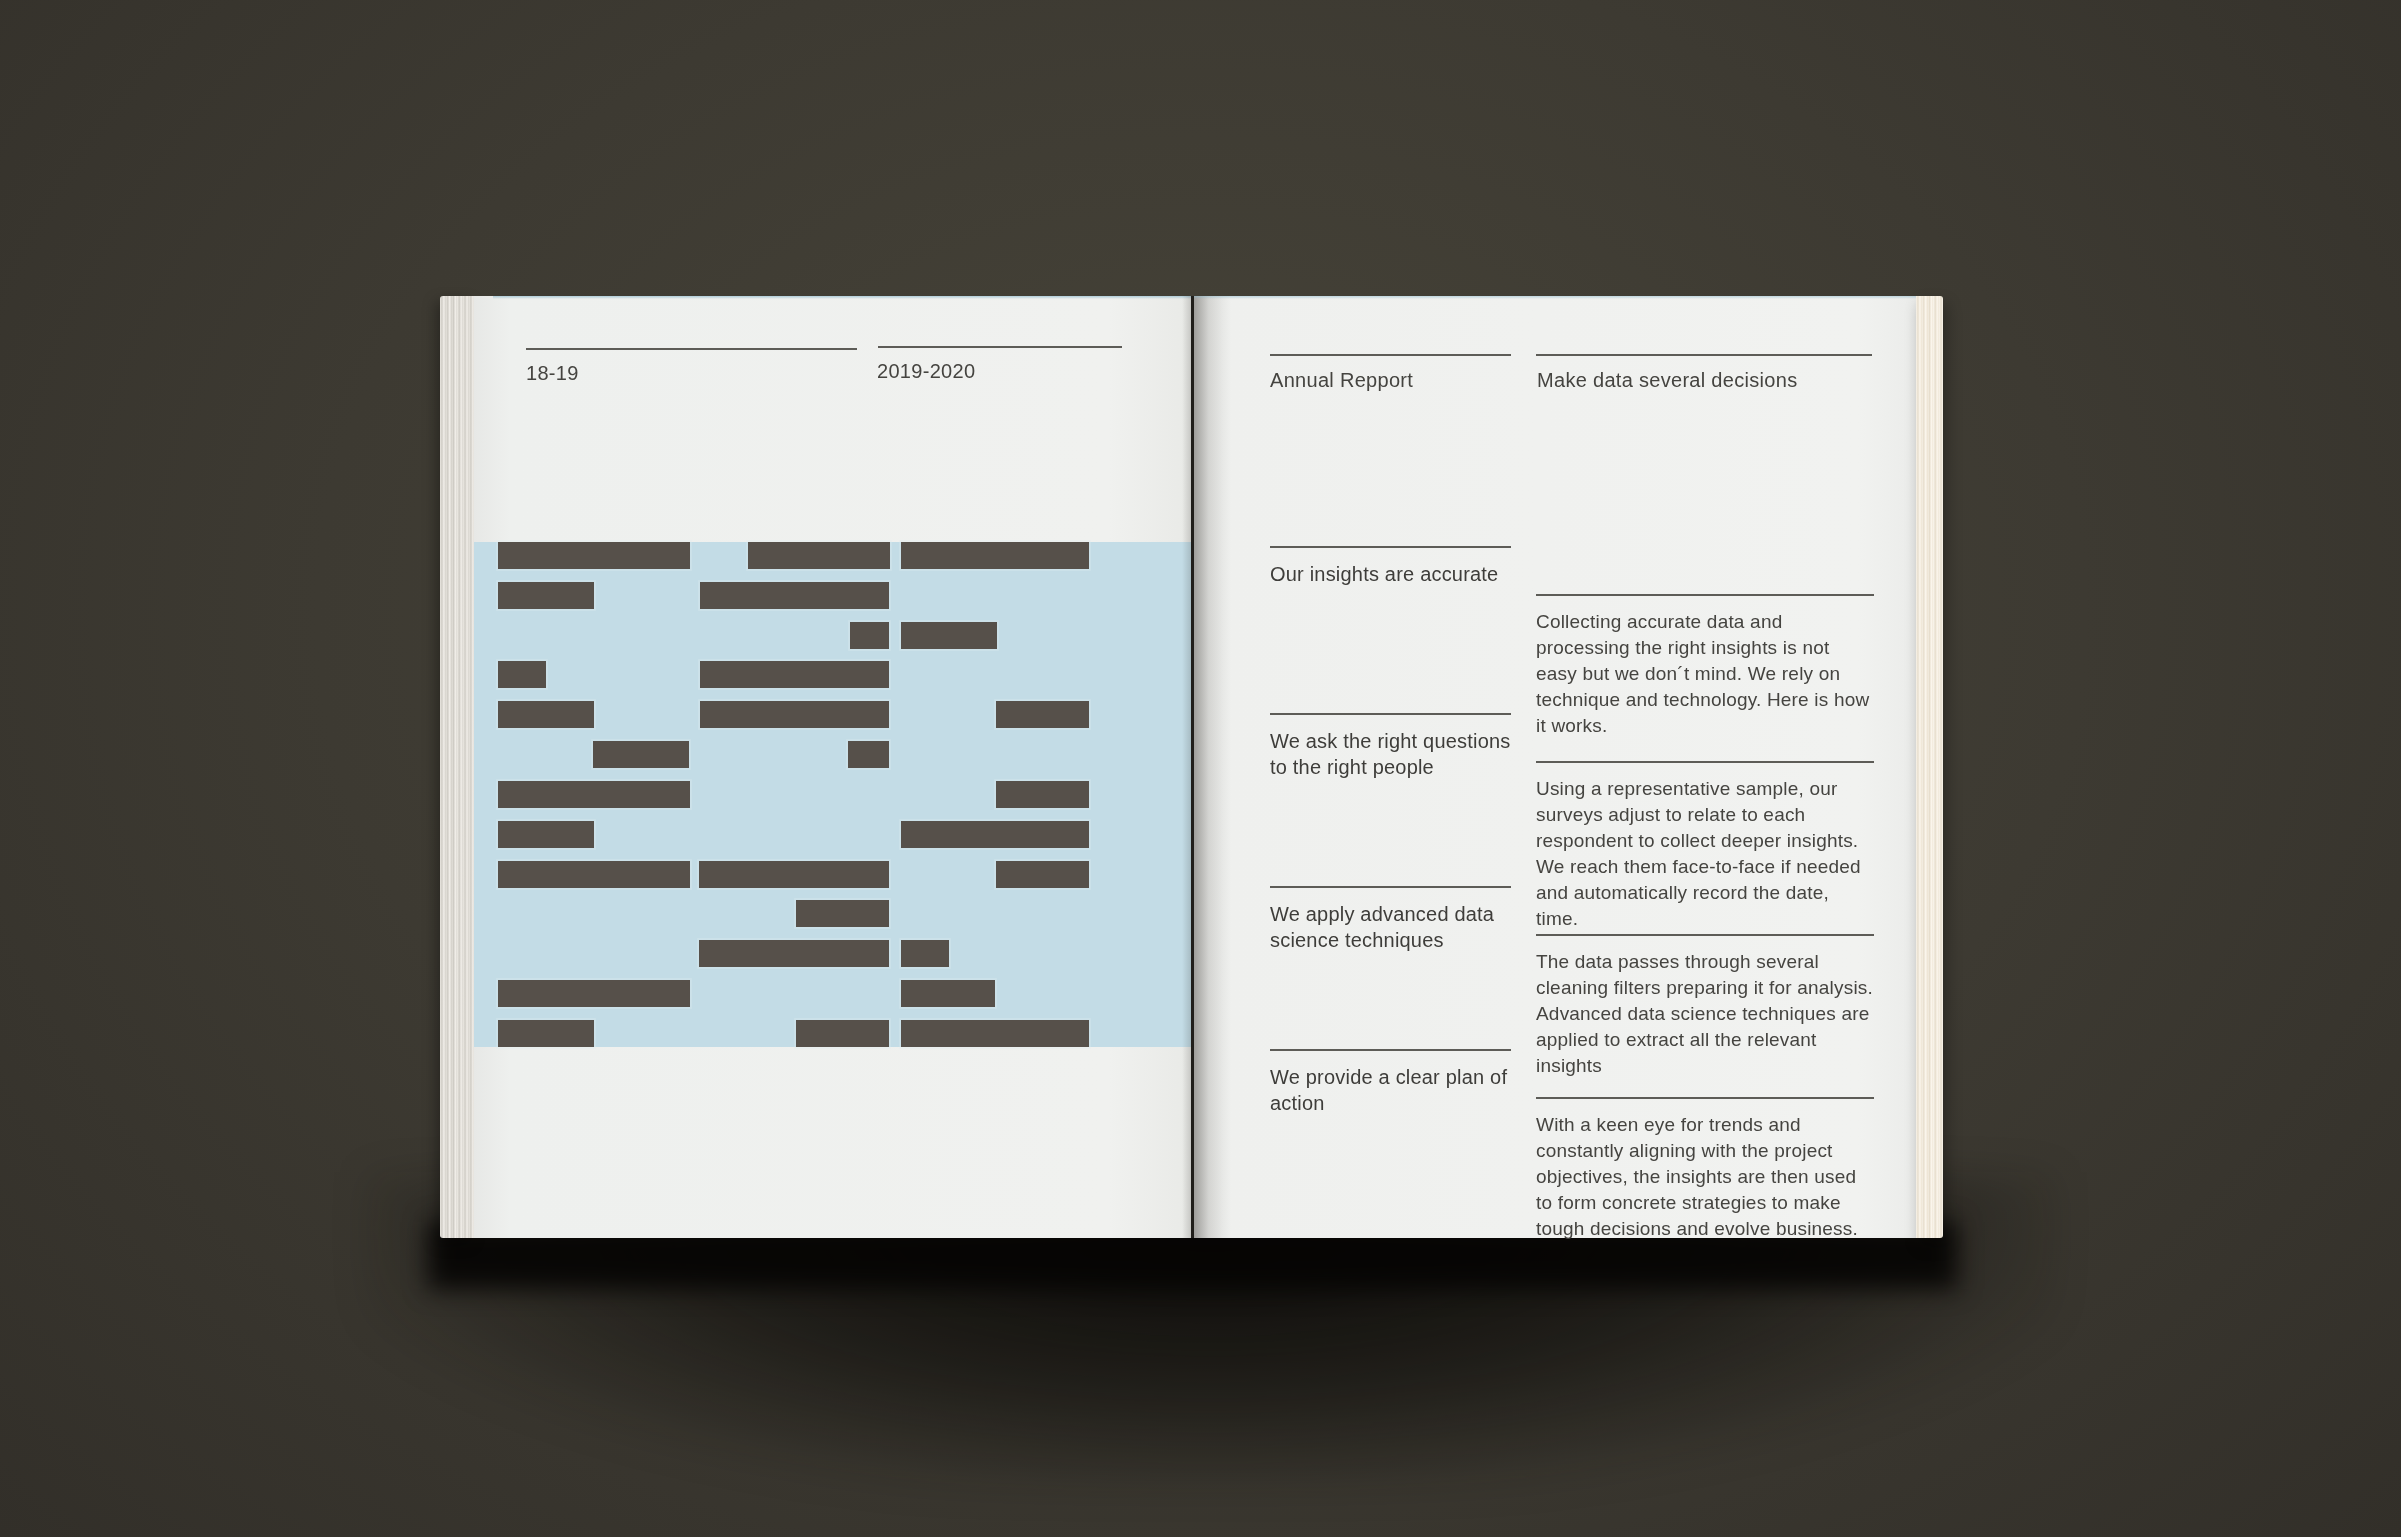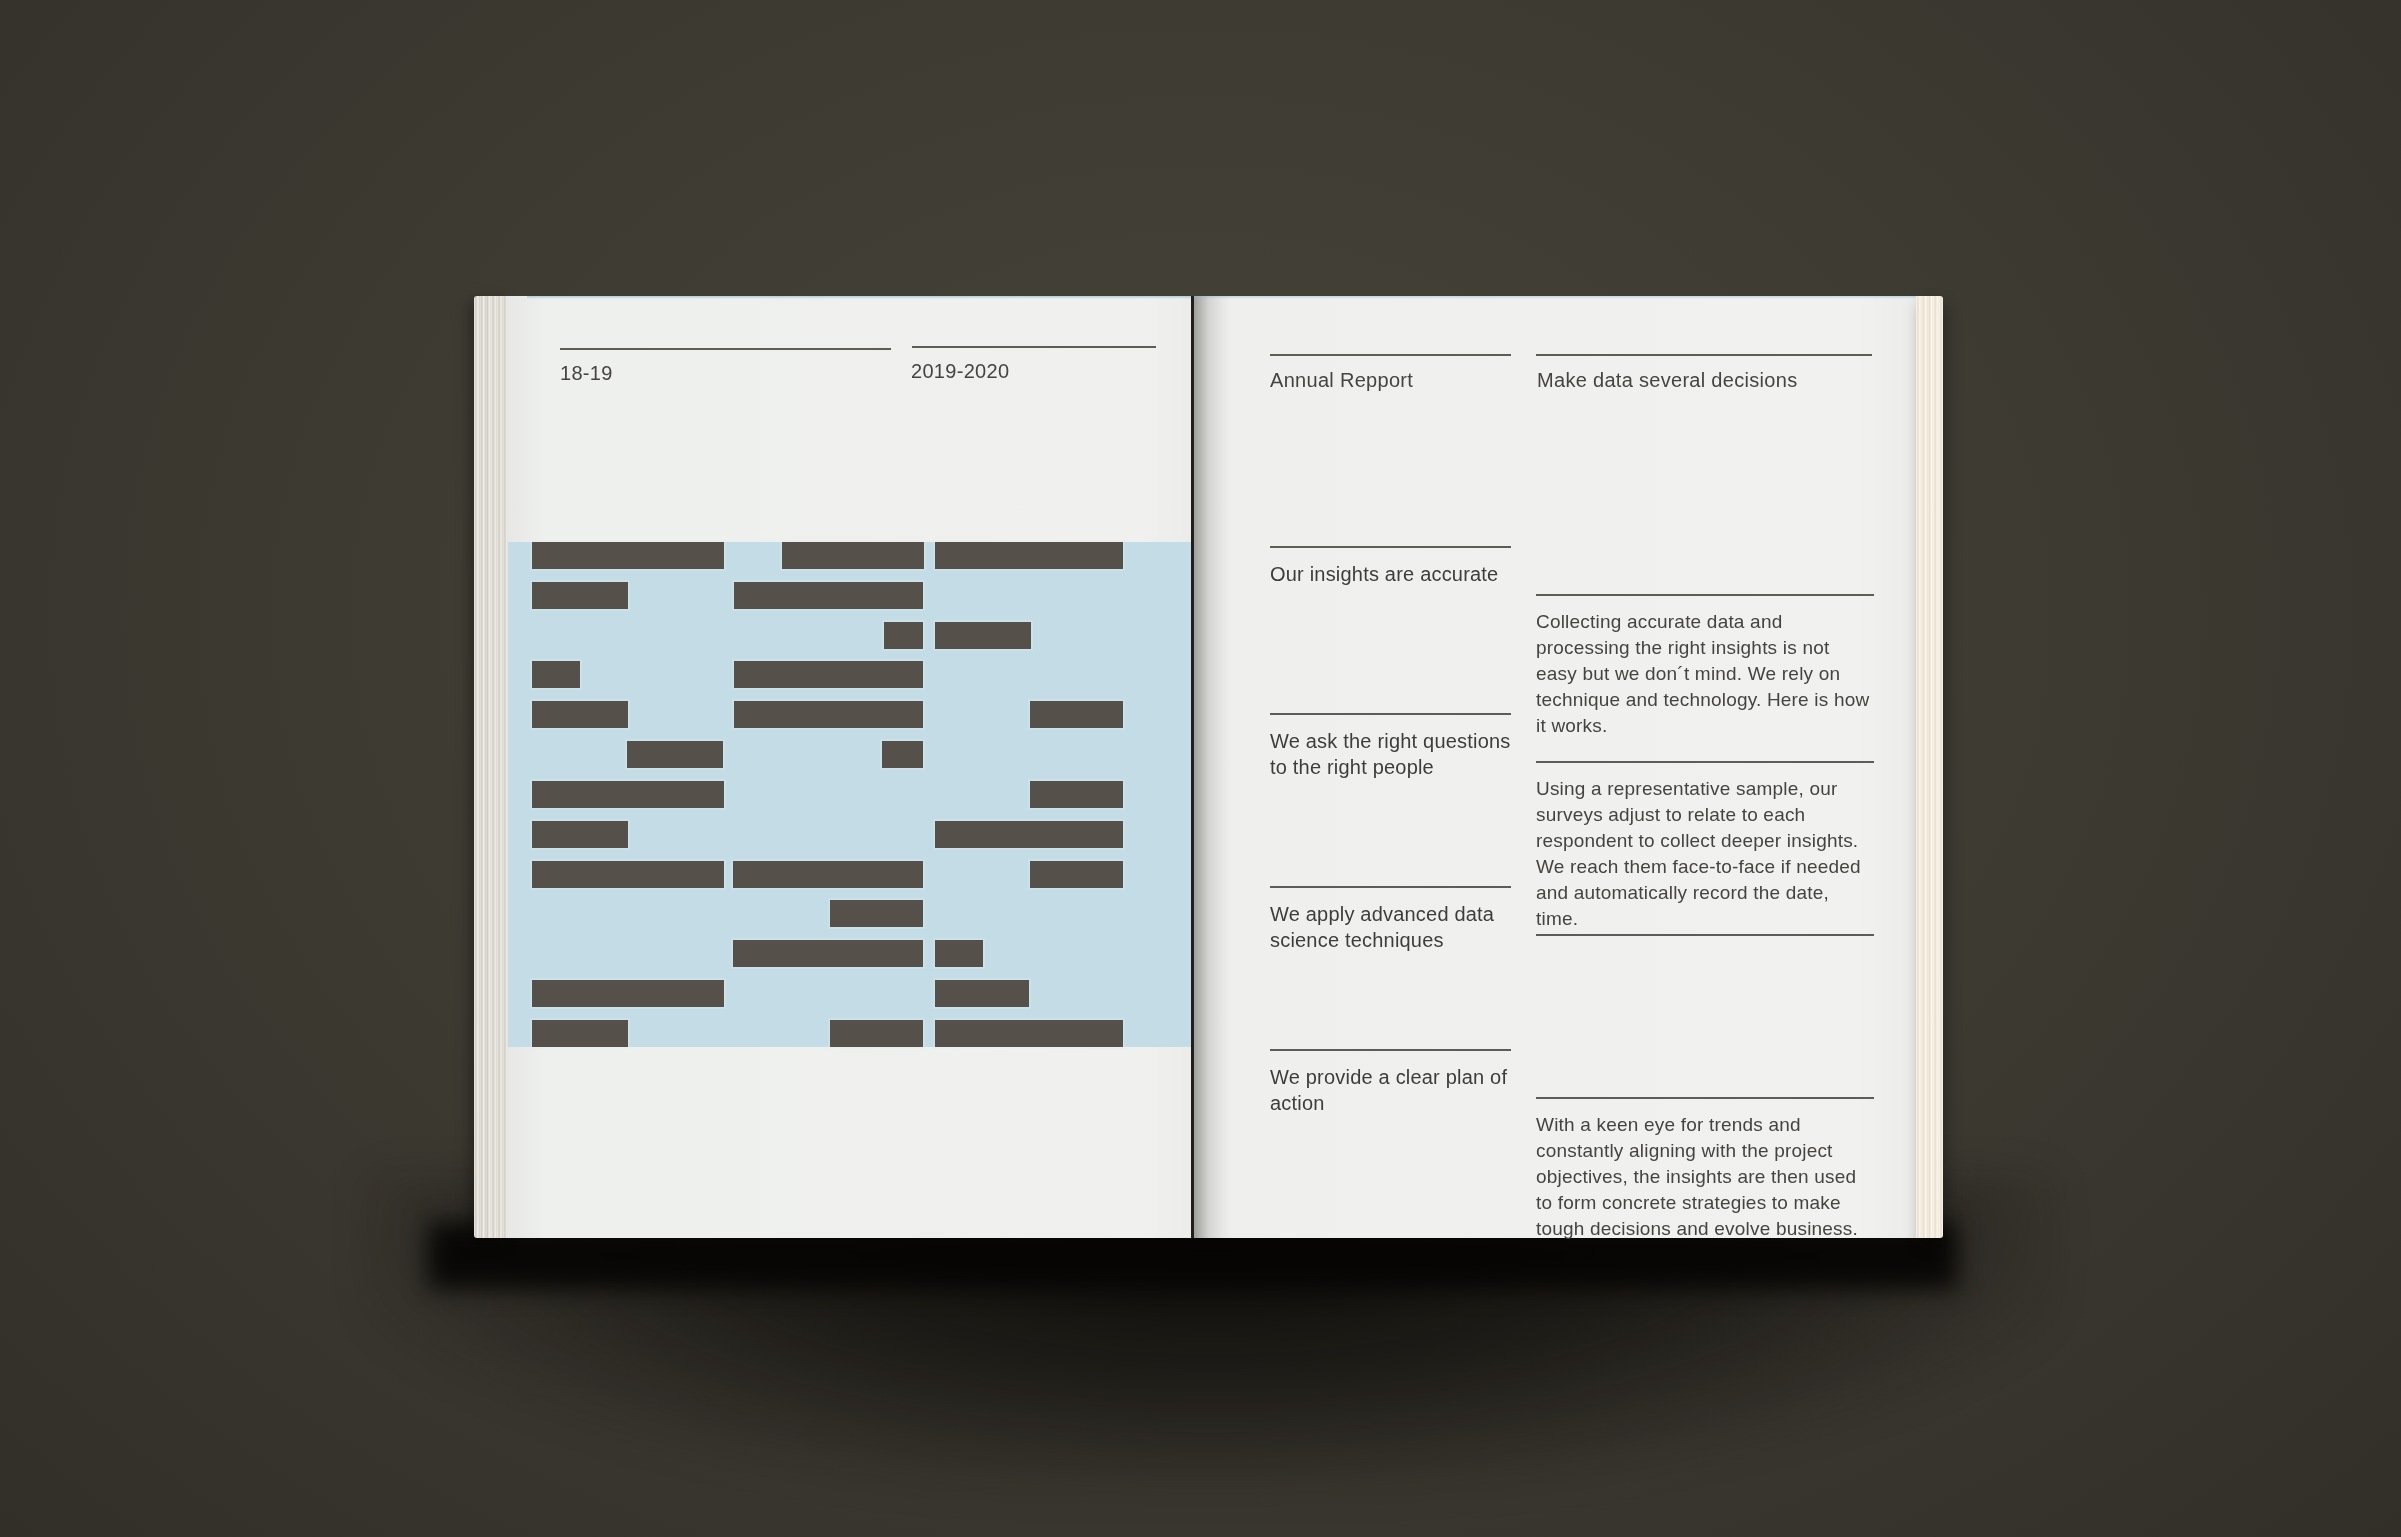--- a/index.html
+++ b/index.html
@@ -12,21 +12,21 @@
     font-family:"Liberation Sans",sans-serif;
     background:radial-gradient(ellipse at 50% 40%, #474439 0%, #3d3a32 52%, #322f29 100%);}
   
   .shadow-wide{position:absolute;left:365px;top:1172px;width:1691px;height:317px;
     background:radial-gradient(ellipse at 50% 18%, rgba(8,7,5,.95) 0%, rgba(8,7,5,.55) 42%, rgba(8,7,5,0) 76%);
     filter:blur(17.3px);}
   .shadow-tight{position:absolute;left:428px;top:1222px;width:1529px;height:67px;
     background:rgba(5,4,3,.92);filter:blur(11.5px);}
   
   .book{position:absolute;left:440px;top:296px;width:1503px;height:942px;}
-  .page-left{position:absolute;left:0;top:0;width:754px;height:100%;margin-left:34px;}
+  .page-left{position:absolute;left:0;top:0;width:754px;height:100%;}
   .stack-left{position:absolute;left:0;top:0;width:34px;height:100%;border-radius:2.9px 0 0 2.9px;
     background:repeating-linear-gradient(to right,#eae7e1 0px,#cfccc5 1.9px,#f1eee9 3.8px,#d6d3cc 5.8px);
     box-shadow:-3.8px 5.8px 13.4px rgba(0,0,0,.35);}
   .surface-left{position:absolute;left:34px;top:0;width:721px;height:100%;
     background:linear-gradient(to right,#e7e8e6 0%,var(--page-left-tint,#eef0ee) 5%,#f0f1ef 88%,#e9eae7 99%);}
   .surface-left::before{content:'';position:absolute;top:0;left:19px;right:0;height:2.9px;
     background:linear-gradient(to bottom,rgba(140,185,205,.65),rgba(140,185,205,0));}
   .surface-left::after{content:'';position:absolute;top:0;right:0;width:13.4px;height:100%;
     background:linear-gradient(to right,rgba(0,0,0,0),rgba(35,33,29,.16) 65%,rgba(22,20,17,.5));}
   .page-right{position:absolute;left:754px;top:0;width:749px;height:100%;}
@@ -169,20 +169,21 @@
           </div>
         </div>
 
         <div class="row" style="top:590px;">
           <div class="col-l">
             <div class="col-rule"></div>
             <div class="row-heading">We apply advanced data science techniques</div>
           </div>
           <div class="col-r">
             <div class="col-rule"></div>
+            <div class="row-body">The data passes through several cleaning filters preparing it for analysis. Advanced data science techniques are applied to extract all the relevant insights</div>
           </div>
         </div>
 
         <div class="row" style="top:753px;">
           <div class="col-l">
             <div class="col-rule"></div>
             <div class="row-heading">We provide a clear plan of action</div>
           </div>
           <div class="col-r">
             <div class="col-rule"></div>

